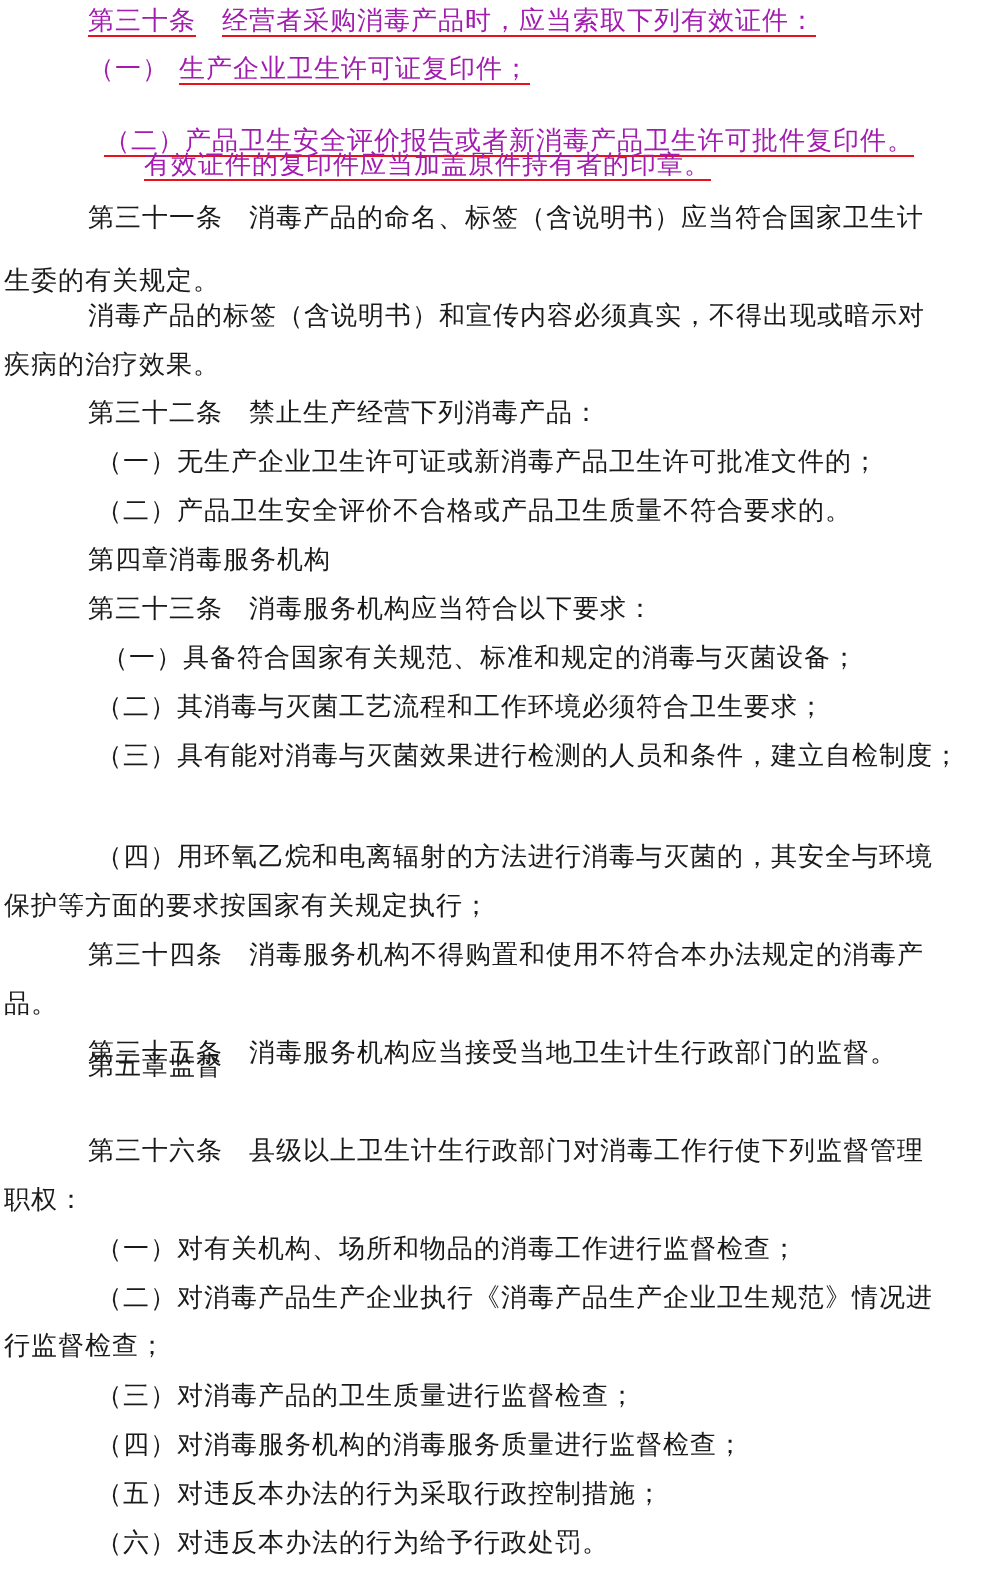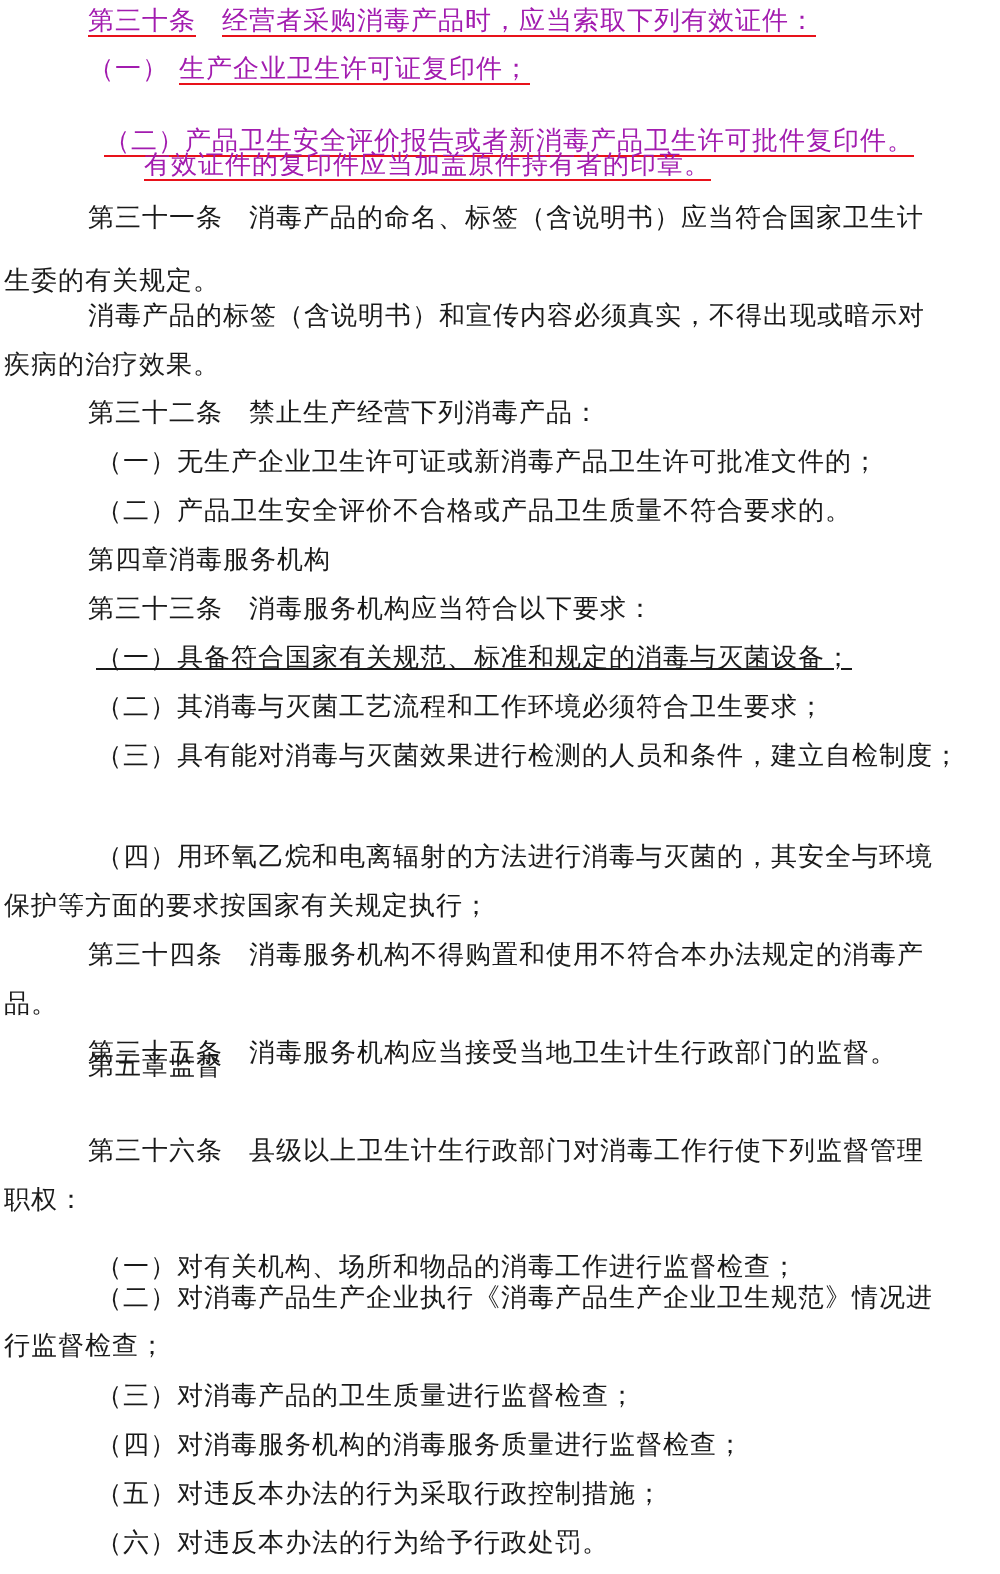--- a/index.html
+++ b/index.html
@@ -60,40 +60,40 @@
   <span>第三十二条</span><span class="gap"></span><span>禁止生产经营下列消毒产品：</span>
 </div>
 <div class="line" style="left:96px; top:445px;">（一）无生产企业卫生许可证或新消毒产品卫生许可批准文件的；</div>
 <div class="line" style="left:96px; top:494px;">（二）产品卫生安全评价不合格或产品卫生质量不符合要求的。</div>
 
 <div class="line" style="left:88px; top:543px;">第四章消毒服务机构</div>
 
 <div class="line" style="left:88px; top:592px;">
   <span>第三十三条</span><span class="gap"></span><span>消毒服务机构应当符合以下要求：</span>
 </div>
-<div class="line" style="left:96px; top:641px;text-decoration:underline;">（一）具备符合国家有关规范、标准和规定的消毒与灭菌设备；</div>
+<div class="line" style="left:102px; top:641px;">（一）具备符合国家有关规范、标准和规定的消毒与灭菌设备；</div>
 <div class="line" style="left:96px; top:690px;">（二）其消毒与灭菌工艺流程和工作环境必须符合卫生要求；</div>
 <div class="line" style="left:96px; top:739px;">（三）具有能对消毒与灭菌效果进行检测的人员和条件，建立自检制度；</div>
 <div class="line" style="left:96px; top:840px;">（四）用环氧乙烷和电离辐射的方法进行消毒与灭菌的，其安全与环境</div>
 <div class="line" style="left:4px; top:889px;">保护等方面的要求按国家有关规定执行；</div>
 
 <div class="line" style="left:88px; top:938px;">
   <span>第三十四条</span><span class="gap"></span><span>消毒服务机构不得购置和使用不符合本办法规定的消毒产</span>
 </div>
 <div class="line" style="left:4px; top:987px;">品。</div>
 
 <div class="line" style="left:88px; top:1036px;">
   <span>第三十五条</span><span class="gap"></span><span>消毒服务机构应当接受当地卫生计生行政部门的监督。</span>
 </div>
 
 <div class="line" style="left:88px; top:1049px;">第五章监督</div>
 
 <div class="line" style="left:88px; top:1134px;">
   <span>第三十六条</span><span class="gap"></span><span>县级以上卫生计生行政部门对消毒工作行使下列监督管理</span>
 </div>
 <div class="line" style="left:4px; top:1183px;">职权：</div>
-<div class="line" style="left:96px; top:1232px;margin-top:18px;">（一）对有关机构、场所和物品的消毒工作进行监督检查；</div>
+<div class="line" style="left:96px; top:1232px;">（一）对有关机构、场所和物品的消毒工作进行监督检查；</div>
 <div class="line" style="left:96px; top:1281px;">（二）对消毒产品生产企业执行《消毒产品生产企业卫生规范》情况进</div>
 <div class="line" style="left:4px; top:1330px;font-family:Liberation Serif, serif;">行监督检查；</div>
 <div class="line" style="left:96px; top:1379px;">（三）对消毒产品的卫生质量进行监督检查；</div>
 <div class="line" style="left:96px; top:1428px;">（四）对消毒服务机构的消毒服务质量进行监督检查；</div>
 <div class="line" style="left:96px; top:1477px;">（五）对违反本办法的行为采取行政控制措施；</div>
 <div class="line" style="left:96px; top:1526px;">（六）对违反本办法的行为给予行政处罚。</div>
 
 </body></html>

